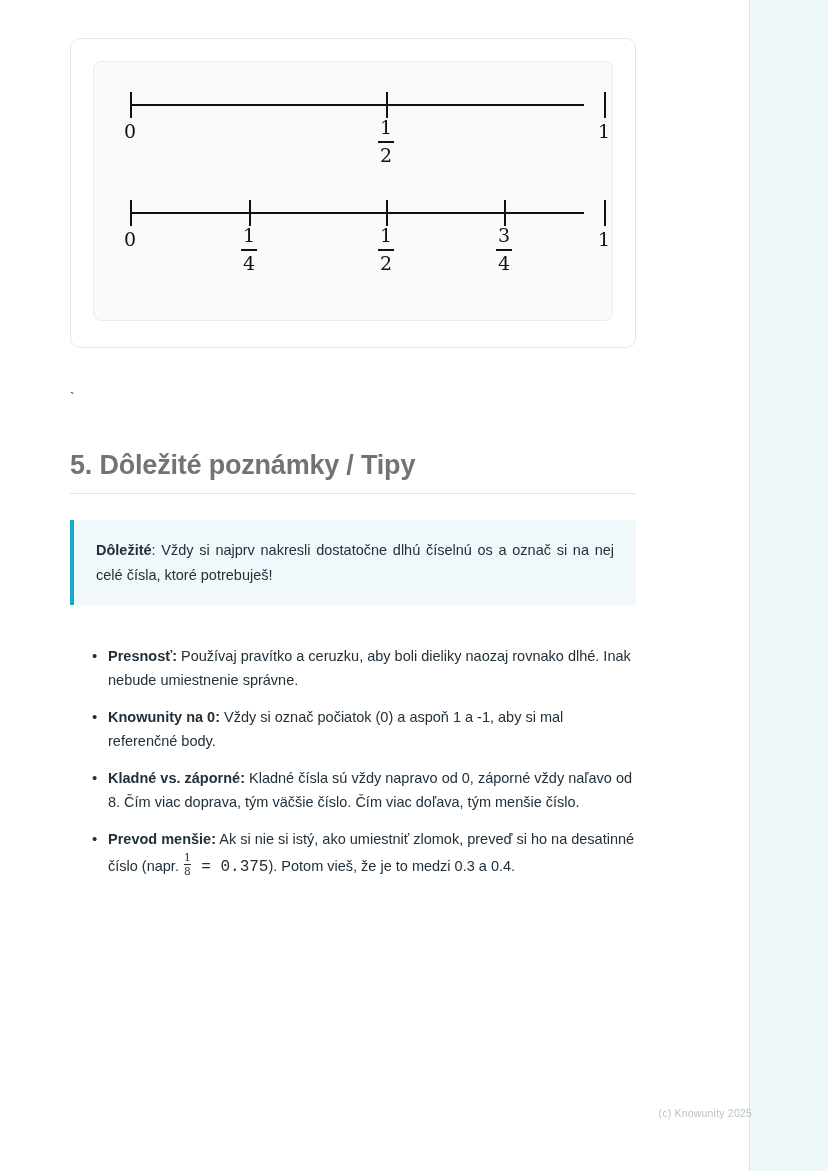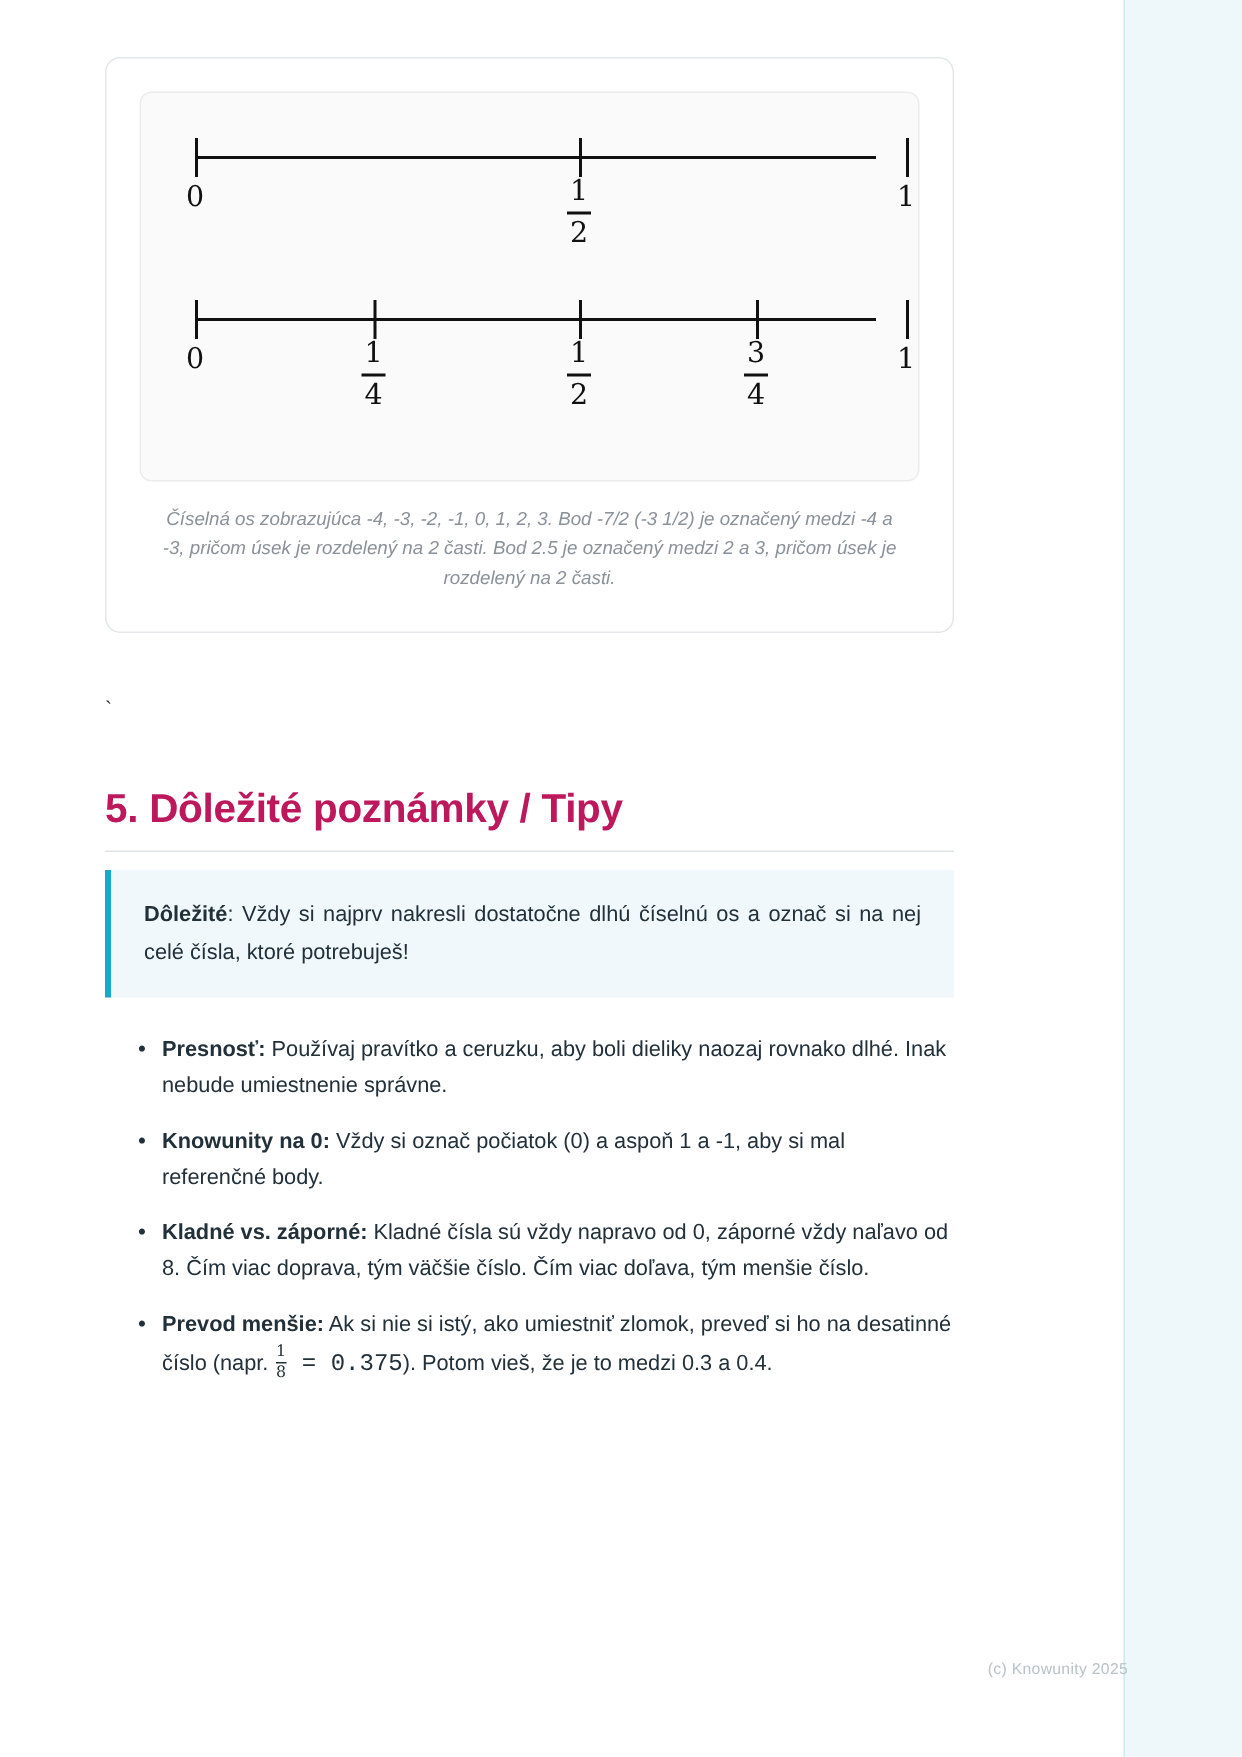--- a/index.html
+++ b/index.html
@@ -121,47 +121,47 @@
     font-size: 14px;
     color: #333;
     height: 14px;
   }
 
   
   h2.section-title {
     margin: 46px 0 0 0;
     font-size: 27px;
     font-weight: bold;
-    color: #be185d;
+    color: #737373;
     letter-spacing: -0.2px;
   }
   .title-rule {
     margin-top: 12px;
     height: 1px;
     background: #dfe4e8;
     width: 566px;
   }
 
   
   .callout {
-    margin-top: 12px;
+    margin-top: 26px;
     background: #f0f8fb;
     border-left: 4px solid #16a9cc;
     padding: 18px 22px 18px 22px;
     box-sizing: border-box;
     font-size: 14.5px;
     line-height: 1.7;
     color: #22303a;
     text-align: justify;
   }
   .callout b { font-weight: bold; }
 
   
   ul.tips {
-    margin: 24px 0 0 0;
+    margin: 40px 0 0 0;
     padding-left: 22px;
     list-style: none;
   }
   ul.tips li {
     position: relative;
     font-size: 14.5px;
     line-height: 1.62;
     color: #22303a;
     margin-bottom: 14px;
     padding-left: 16px;
@@ -263,21 +263,20 @@
             <span class="bar"></span>
             <span class="den">4</span>
           </div>
 
           <div class="tick" style="left:492px;"></div>
           <div class="lbl" style="left:492px;">1</div>
         </div>
 
       </div>
 
-      <div class="caption">Číselná os zobrazujúca -4, -3, -2, -1, 0, 1, 2, 3. Bod -7/2 (-3 1/2) je označený medzi -4 a -3, pričom úsek je rozdelený na 2 časti. Bod 2.5 je označený medzi 2 a 3, pričom úsek je rozdelený na 2 časti.</div>
     </div>
 
     <div class="tick-artifact">`</div>
 
     <h2 class="section-title">5. Dôležité poznámky / Tipy</h2>
     <div class="title-rule"></div>
 
     <div class="callout">
       <b>Dôležité</b><span>: Vždy si najprv nakresli dostatočne dlhú číselnú os a označ si na nej celé čísla, ktoré potrebuješ!</span>
     </div>

